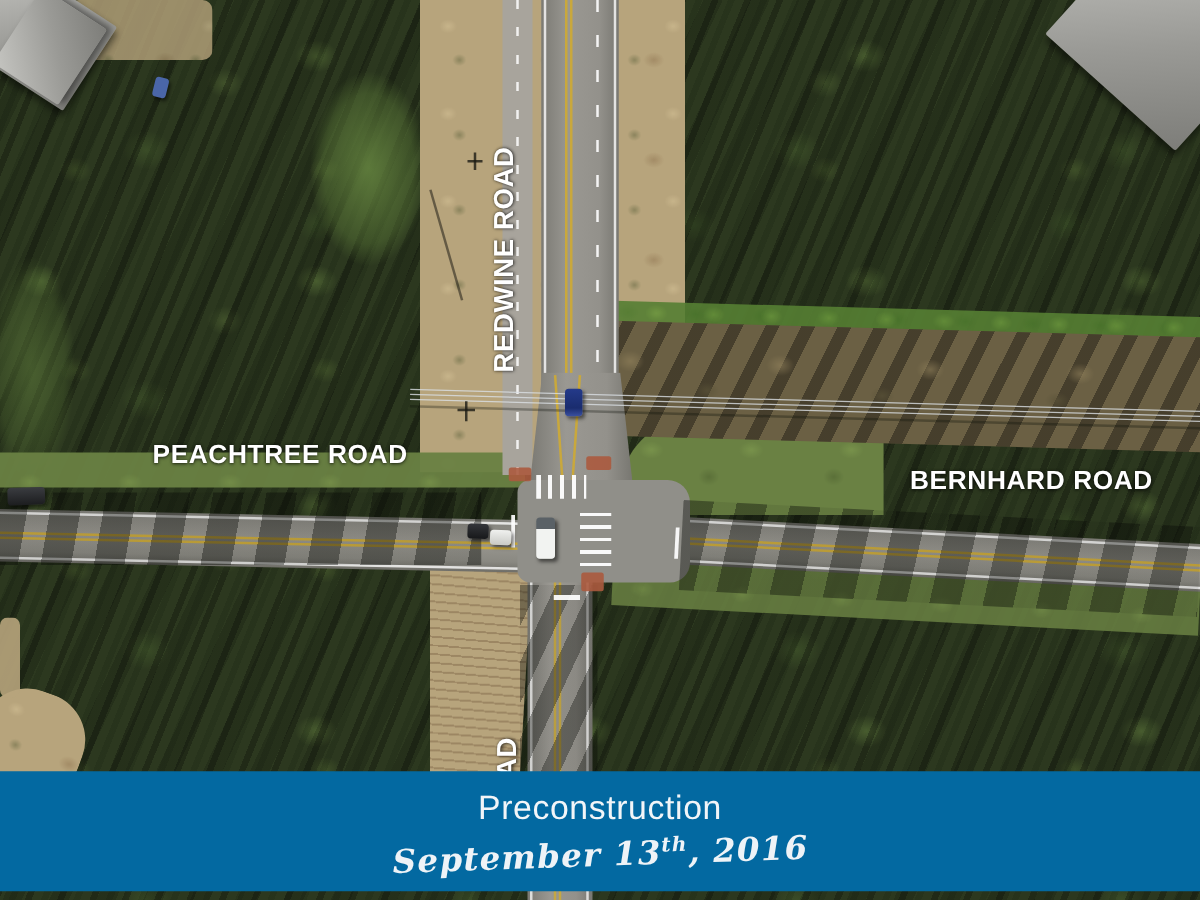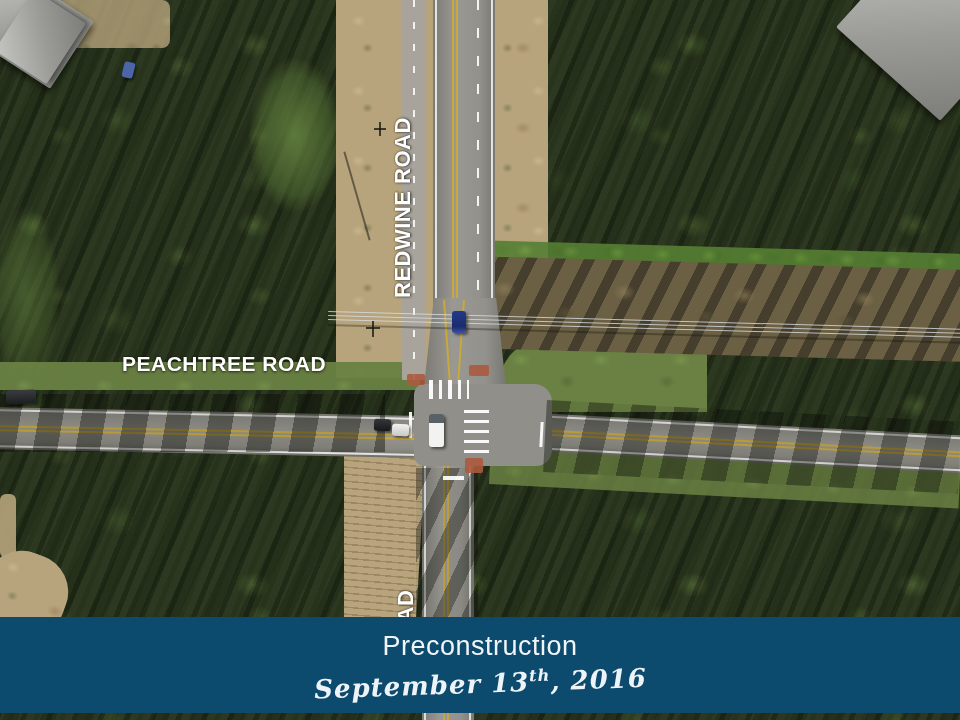--- a/index.html
+++ b/index.html
@@ -48,21 +48,21 @@
   .car{border-radius:3px;box-shadow:2px 2px 3px rgba(0,0,0,.5);}
   .wire{height:1px;background:rgba(218,223,227,.8);}
   .poledark{background:rgba(24,24,18,.78);}
 
   
   .maplabel{color:#fff;font-weight:bold;font-size:21px;letter-spacing:.5px;
     text-shadow:0 1px 3px rgba(0,0,0,.65), 0 0 2px rgba(0,0,0,.4);white-space:nowrap;}
   .vert{transform:rotate(-90deg);transform-origin:center;text-align:center;}
 
   
-  .banner{left:0;top:617px;width:960px;height:96px;background:#0c4a6e;
+  .banner{left:0;top:617px;width:960px;height:96px;background:#0369a1;
           display:flex;flex-direction:column;align-items:center;}
   .banner-title{margin-top:13px;font-size:27px;letter-spacing:.5px;color:#f2f5f8;line-height:32px;}
   .banner-date{font-family:"DejaVu Serif",serif;font-style:italic;font-weight:bold;
           font-size:26px;color:#eef3f7;letter-spacing:1px;transform:rotate(-2deg);line-height:32px;}
   .banner-date .sup{font-size:.62em;vertical-align:super;}
 </style>
 </head>
 <body>
 
 <div class="slide">
@@ -185,19 +185,20 @@
 
   <div class="abs roof" style="left:-20px;top:-12px;width:100px;height:80px;transform:rotate(33deg);"></div>
   <div class="abs roof" style="left:4px;top:6px;width:72px;height:62px;transform:rotate(-57deg);"></div>
   <div class="abs roof" style="left:860px;top:-35px;width:140px;height:125px;transform:rotate(42deg);">
     <div class="abs" style="left:22%;top:12%;width:58%;height:3px;background:#e0e0da;"></div>
   </div>
 
   <div class="abs maplabel vert" style="left:323px;top:205px;width:160px;height:26px;font-size:22px;">REDWINE ROAD</div>
   <div class="abs maplabel vert" style="left:387px;top:594px;width:36px;height:24px;font-size:22px;">AD</div>
   <div class="abs maplabel" style="left:122px;top:352px;">PEACHTREE ROAD</div>
+  <div class="abs maplabel" style="left:728px;top:373px;">BERNHARD ROAD</div>
 
   <div class="abs banner">
     <div class="banner-title">Preconstruction</div>
     <div class="banner-date"><span>September 13</span><span class="sup">th</span><span>, 2016</span></div>
   </div>
 
 </div>
 
 </body></html>

